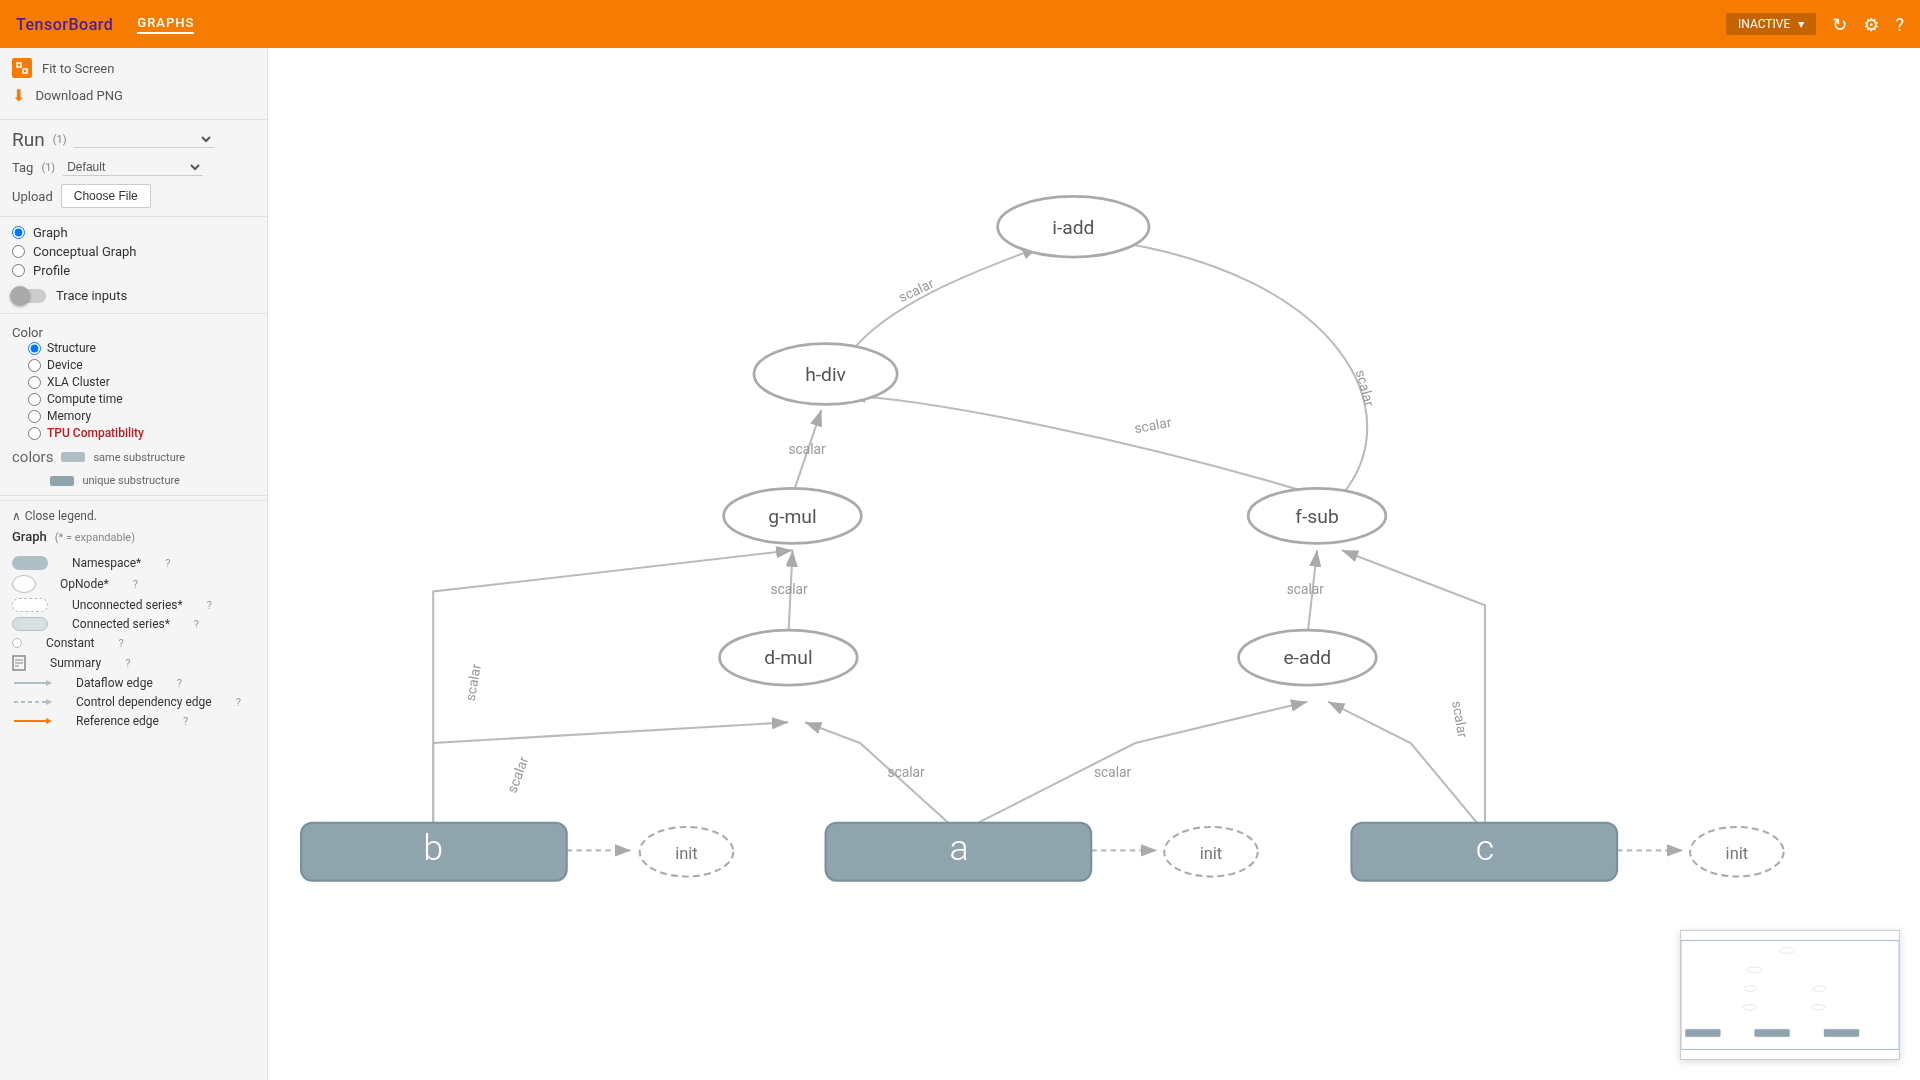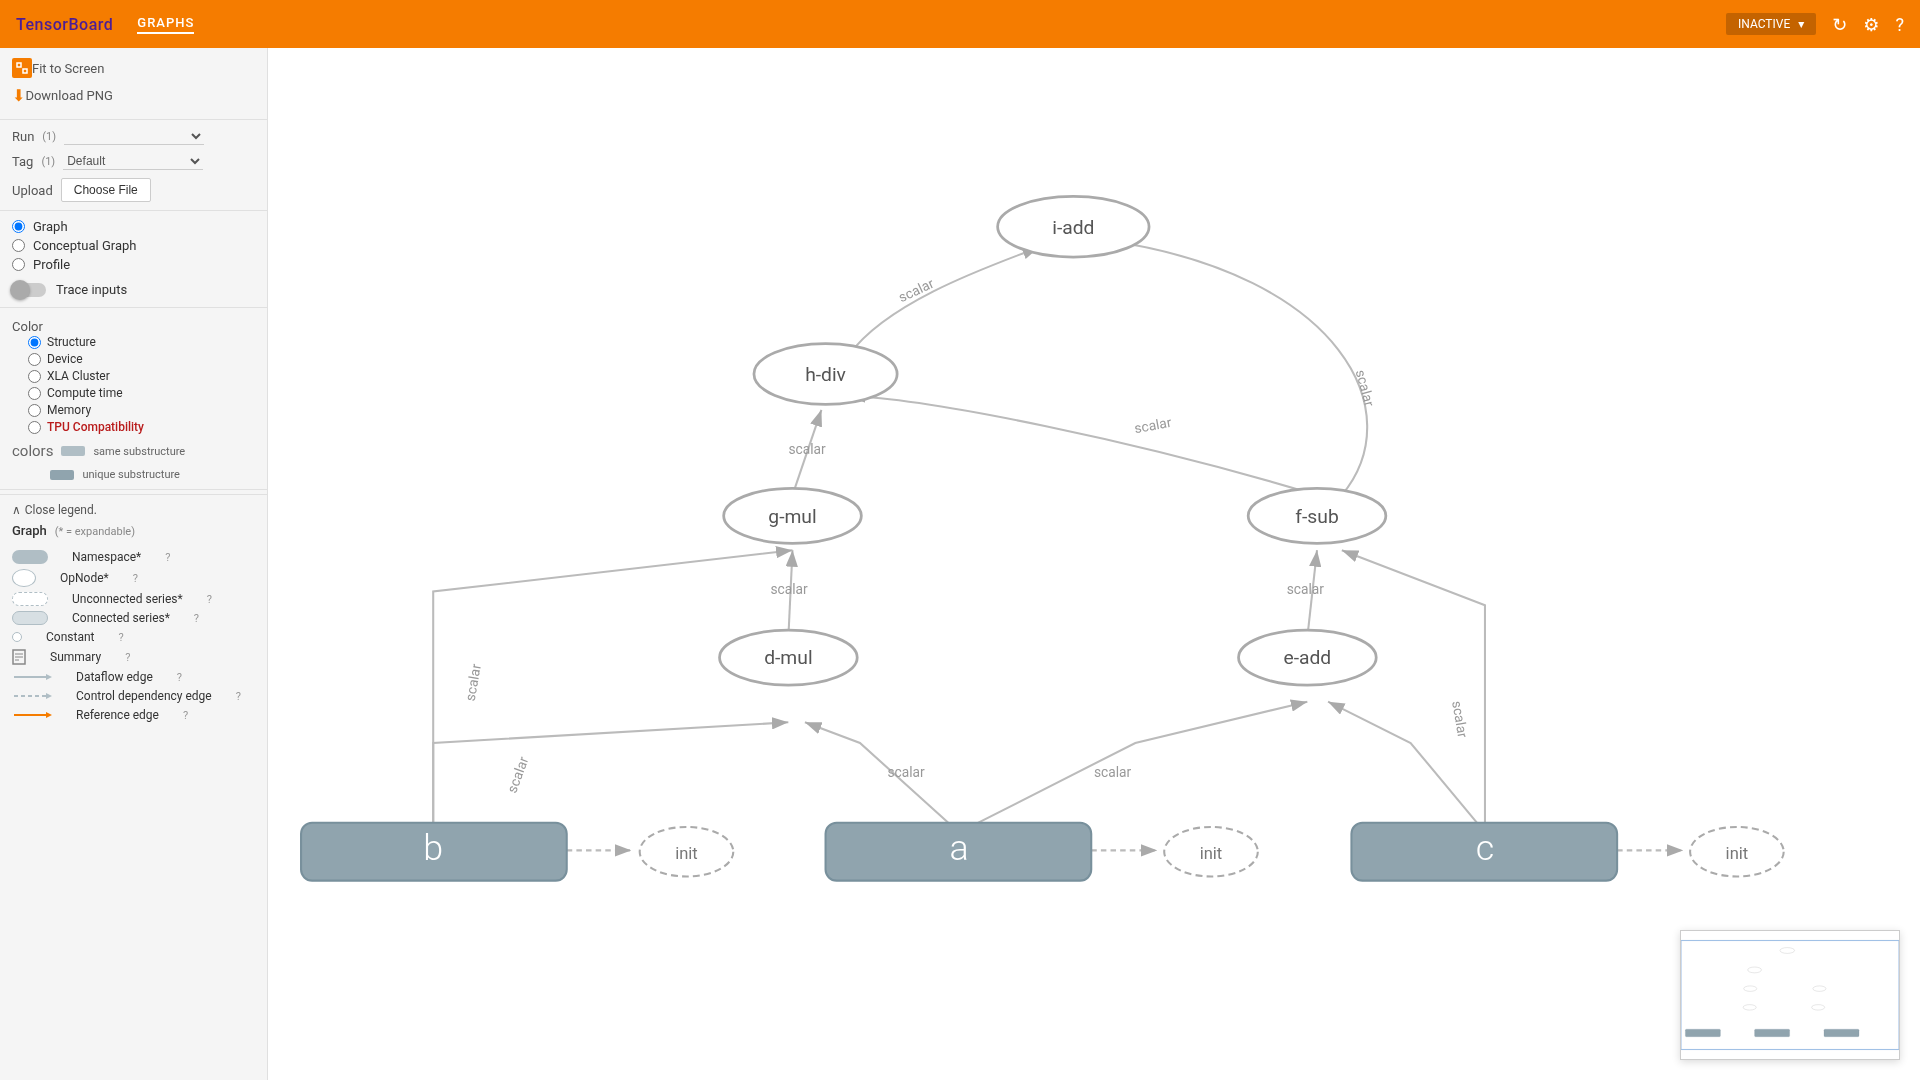--- a/index.html
+++ b/index.html
@@ -80,21 +80,21 @@
     }
     .sidebar-section {
       padding: 8px 12px;
       display: flex;
       flex-direction: column;
       gap: 4px;
     }
     .sidebar-btn {
       display: flex;
       align-items: center;
-      gap: 0;
+      gap: 10px;
       cursor: pointer;
       font-size: 13px;
       color: #555;
       padding: 2px 0;
     }
     .sidebar-btn .icon-square {
       width: 20px; height: 20px;
       background: #F57C00;
       border-radius: 2px;
       display: flex; align-items: center; justify-content: center;
@@ -362,21 +362,21 @@
       </div>
       <div class="sidebar-btn">
         <span class="icon-dl">⬇</span>
         <span>Download PNG</span>
       </div>
     </div>
 
     <div class="divider"></div>
 
     <div class="label-row" style="padding: 4px 12px;">
-      <span style="font-size:13px;color:#555;">Run</span>
+      <span style="font-size:19px;color:#555;">Run</span>
       <span style="font-size:11px;color:#888;">(1)</span>
       <select class="run-select">
         <option></option>
       </select>
     </div>
 
     <div class="label-row" style="padding: 4px 12px;">
       <span style="font-size:13px;color:#555;">Tag</span>
       <span style="font-size:11px;color:#888;">(1)</span>
       <select class="tag-select">

